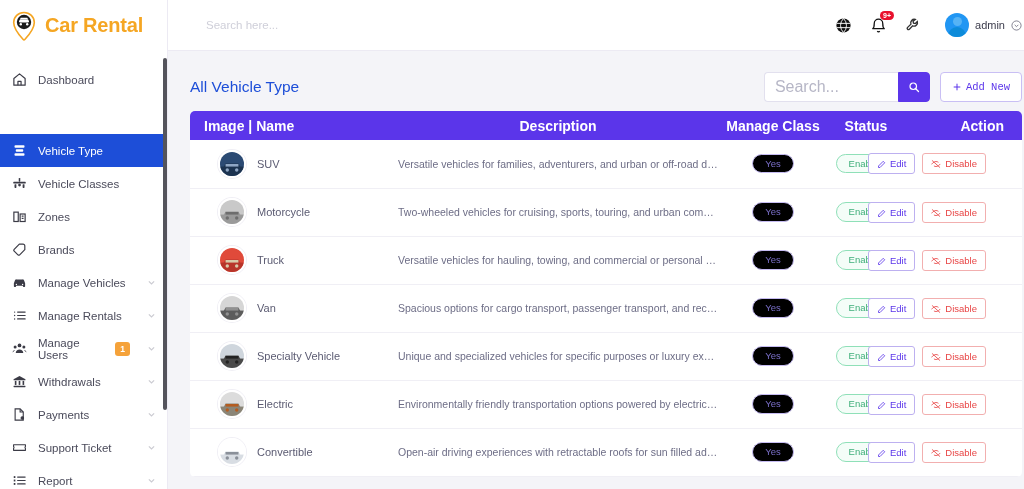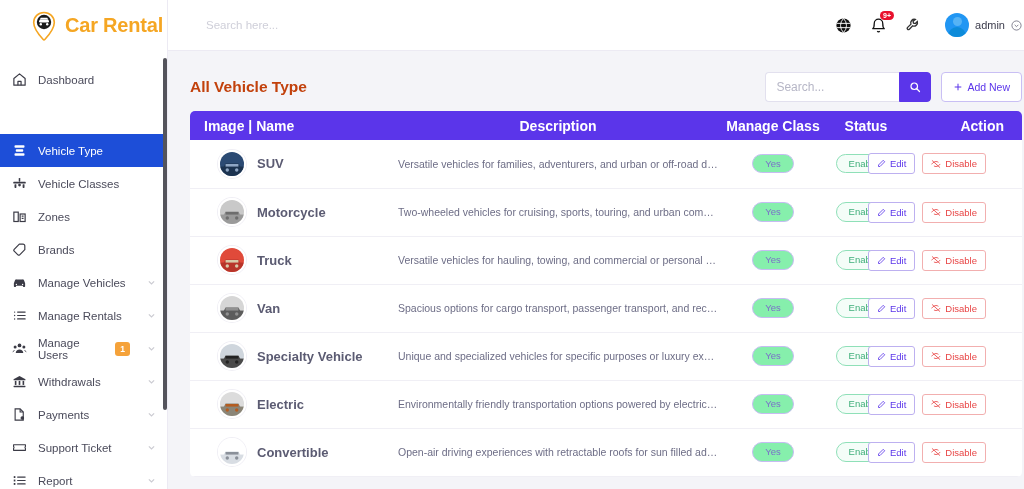--- a/index.html
+++ b/index.html
@@ -15,21 +15,21 @@
   .sidebar {
     width: 168px; height: 489px;
     background: #ffffff;
     position: relative;
     flex: 0 0 168px;
     border-right: 1px solid #eceaf3;
   }
   .brand {
     height: 51px;
     display: flex; align-items: center;
-    padding-left: 26px; gap: 7px; justify-content: center;
+    padding-left: 10px; gap: 7px;
   }
   .brand-mark { width: 28px; height: 30px; flex: 0 0 28px; }
   .brand-text {
     font-size: 20px; font-weight: bold;
     color: #f5a623; letter-spacing: -0.2px;
   }
   .nav { padding-top: 12px; }
   .nav-item {
     height: 33px;
     display: flex; align-items: center;
@@ -110,41 +110,41 @@
     background: #0d8bd9; left: 3px; top: 14px;
   }
   .admin-name { font-size: 11px; color: #3c3c4c; font-weight: normal; }
 
   
   .content { flex: 1; padding: 12px 16px 0 22px; overflow: hidden; }
   .page-head {
     display: flex; align-items: center; justify-content: space-between;
     height: 48px;
   }
-  .page-title { font-size: 15.5px; color: #c2410c; font-weight: bold; }
+  .page-title { font-size: 15.5px; color: #1d4ed8; font-weight: normal; }
   .head-tools { display: flex; align-items: center; gap: 10px; }
   .search-group { display: flex; height: 30px; }
   .search-group input {
     width: 134px; border: 1px solid #e2e0ee; border-right: none;
     border-radius: 4px 0 0 4px;
-    padding: 0 10px; font-size: 12px; color: #8a8a9c; outline: none;
+    padding: 0 10px; font-size: 16px; color: #8a8a9c; outline: none;
     font-family: "Liberation Sans", sans-serif; background:#fff;
   }
   .search-group input::placeholder { color: #b6b6c6; }
   .search-btn {
     width: 32px; background: #5b35ea; border: 1px solid #5b35ea;
     border-radius: 0 4px 4px 0; cursor: pointer;
     display: flex; align-items: center; justify-content: center;
   }
   .add-btn {
     height: 30px; border: 1px solid #c9bff4; background: #fff;
     border-radius: 4px; color: #5b35ea; font-size: 10.5px;
     padding: 0 11px; cursor: pointer;
     display: flex; align-items: center; gap: 4px;
-    font-family: Liberation Sans, sans-serif;
+    font-family: Liberation Mono, monospace;
   }
 
   
   .card { background: #fff; border-radius: 5px; overflow: hidden; }
   table { width: 100%; border-collapse: collapse; table-layout: fixed; }
   thead tr { background: #5b35ea; height: 29px; }
   thead th {
     color: #fff; font-size: 14px; font-weight: bold;
   }
   .c-name   { width: 200px; text-align: left; padding-left: 14px; }
@@ -155,31 +155,31 @@
 
   tbody tr { height: 48px; border-bottom: 1px solid #f0eff5; }
   tbody td { font-size: 10.5px; vertical-align: middle; }
   .name-cell { display: flex; align-items: center; gap: 11px; padding-left: 14px; }
   .thumb {
     width: 28px; height: 28px; border-radius: 50%;
     flex: 0 0 28px; overflow: hidden; position: relative;
     border: 2px solid #fff; box-shadow: 0 0 0 1px #f0eff5;
   }
   .thumb svg { display: block; width: 100%; height: 100%; }
-  .vt-name { color: #5b5b72; font-weight: bold; font-size: 13px; }
+  .vt-name { color: #5b5b72; font-weight: normal; font-size: 11px; }
   .desc { color: #6d6d86; text-align: center; padding: 0 8px; overflow:hidden; white-space:nowrap; text-overflow:ellipsis;}
   .pill {
     display: inline-block; font-size: 9.5px;
     border-radius: 10px; padding: 3px 12px; line-height: 1.2;
   }
-  .pill-yes { border: 1px solid #c6bcf2; color: #7a6fc9; background: #86efac; }
+  .pill-yes { border: 1px solid #c6bcf2; color: #7a6fc9; background: #000000; }
   .pill-enabled { border: 1px solid #8fe0b8; color: #3fae7a; background: #f4fdf8; }
   .act-wrap { display: flex; justify-content: flex-end; gap: 7px; padding-right: 18px; }
   .btn-sm {
-    display: flex; align-items: center; gap: 4px;
+    display: flex; align-items: flex-end; gap: 4px;
     font-size: 9.5px; border-radius: 3px; padding: 4px 8px;
     background: #fff; cursor: pointer;
     font-family: "Liberation Sans", sans-serif;
   }
   .btn-edit { border: 1px solid #bdb0f0; color: #5b35ea; }
   .btn-disable { border: 1px solid #f2afaf; color: #e84545; }
 </style>
 </head>
 <body>
 

